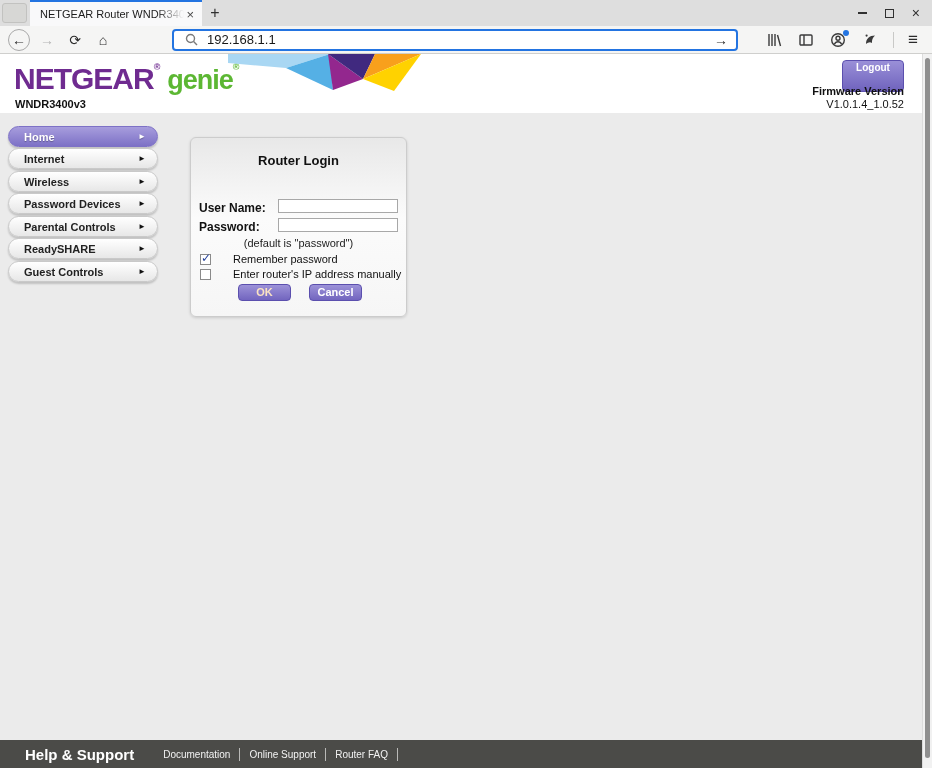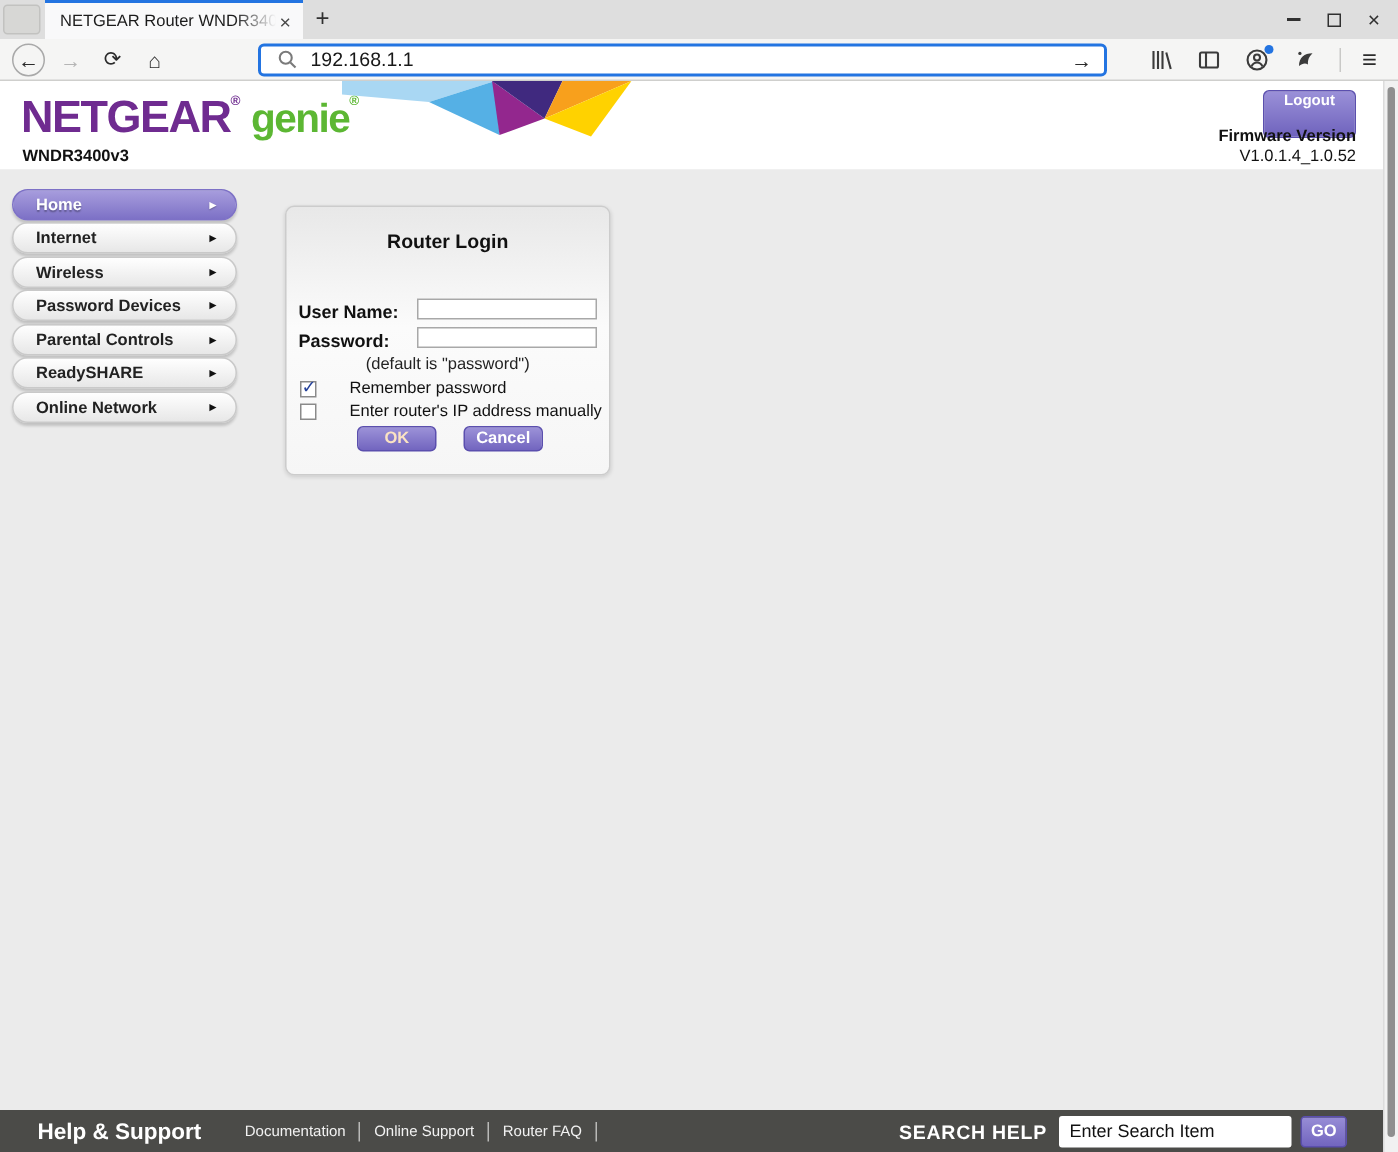--- a/index.html
+++ b/index.html
@@ -196,21 +196,21 @@
     </div>
     <div class="pill" style="top:103px">
       <span>Parental Controls</span>
       <span class="pill-arrow">►</span>
     </div>
     <div class="pill" style="top:125px">
       <span>ReadySHARE</span>
       <span class="pill-arrow">►</span>
     </div>
     <div class="pill" style="top:148px">
-      <span>Online Network</span>
+      <span>Guest Controls</span>
       <span class="pill-arrow">►</span>
     </div>
 
     <div class="card">
       <div class="card-title">Router Login</div>
       <div class="fld-label" style="top:63px">User Name:</div>
       <input class="fld-input" style="top: 61px;" type="text" value="">
       <div class="fld-label" style="top:82px">Password:</div>
       <input class="fld-input" style="top: 80px;" type="password" value="">
       <div class="hint">(default is "password")</div>
@@ -233,24 +233,19 @@
   <div class="site-footer">
     <span class="f-title">Help &amp; Support</span>
     <div class="f-links">
       <span class="f-link">Documentation</span>
       <span class="f-sep"></span>
       <span class="f-link">Online Support</span>
       <span class="f-sep"></span>
       <span class="f-link">Router FAQ</span>
       <span class="f-sep"></span>
     </div>
-    <div class="f-right">
-      <span class="f-search-label">SEARCH HELP</span>
-      <input class="f-search-input" type="text" value="Enter Search Item" style="">
-      <div class="f-go">GO</div>
-    </div>
   </div>
 
 </div>
 
 <div class="scrollbar">
   <div class="scroll-thumb"></div>
 </div>
 
 </body></html>

